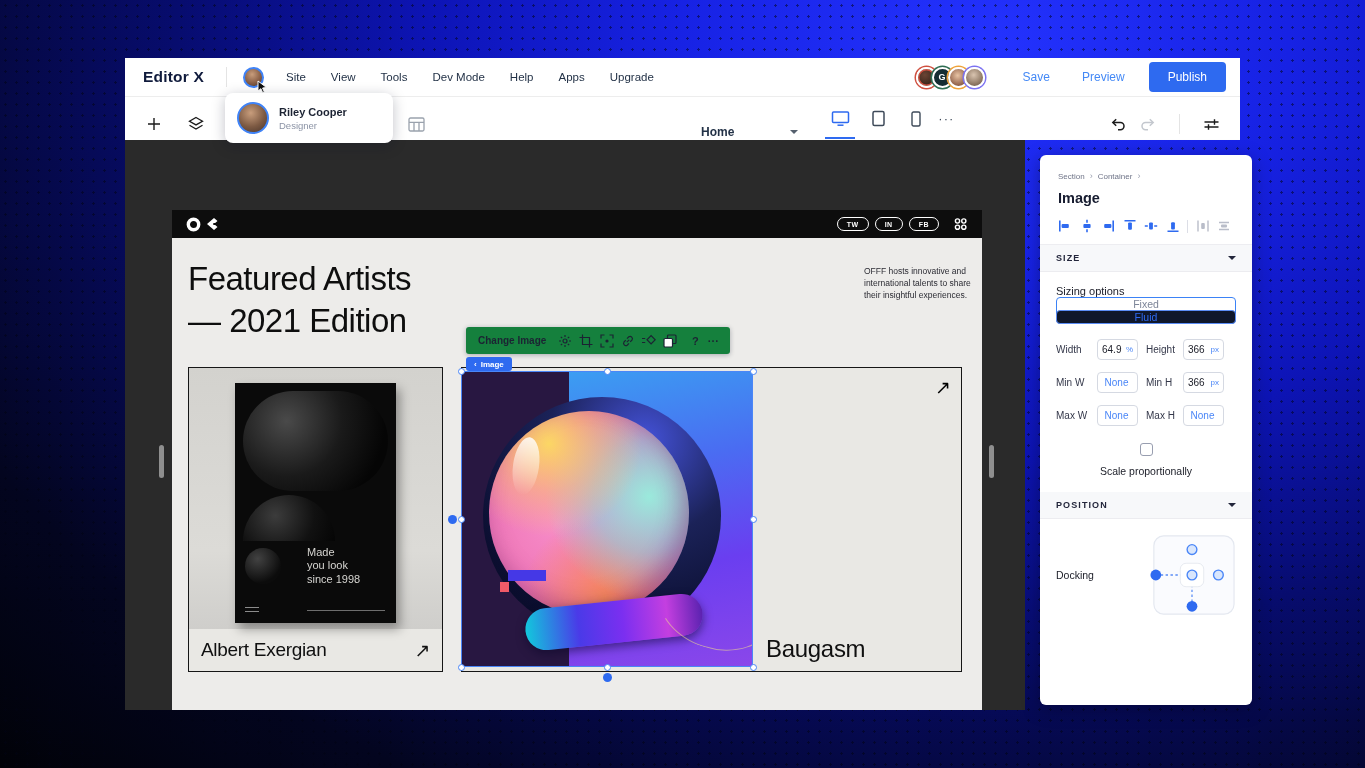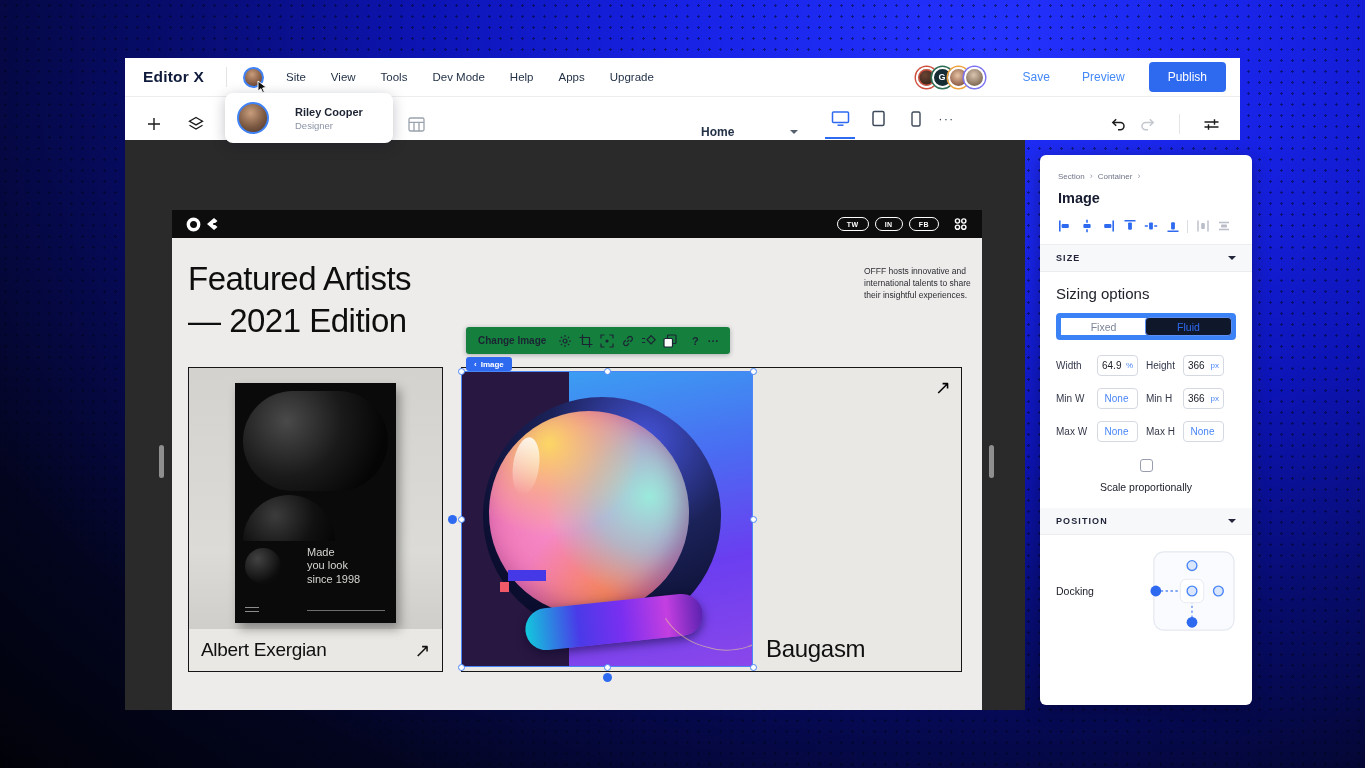--- a/index.html
+++ b/index.html
@@ -45,21 +45,21 @@
   .dev.active { color:#2e6af0; }
   .dev.active::after { content:""; position:absolute; left:1px; right:1px; bottom:0; height:2.5px; background:#2e6af0; }
   .dots3 { font-size:13px; color:#3e4a59; letter-spacing:1px; cursor:pointer; }
   .row2-right { margin-left:auto; display:flex; align-items:center; }
 
   
   .popover { left:225px; top:93px; width:168px; height:50px; background:#fff; border-radius:8px;
     box-shadow:0 3px 14px rgba(10,15,40,.25); display:flex; align-items:center; padding:0 12px; z-index:40; }
   .pop-av { width:32px; height:32px; border-radius:50%; border:2px solid #3f83f7;
     background:radial-gradient(circle at 42% 32%, #c89d7c, #7d5a43 55%, #46332a); flex:none; }
-  .pop-txt { margin-left:26px; }
+  .pop-txt { margin-left:10px; }
   .pop-name { font-size:11px; font-weight:bold; color:#1c2333; }
   .pop-role { font-size:9.5px; color:#8b93a5; margin-top:2px; }
 
   
   .workspace { left:125px; top:140px; width:900px; height:570px; background:#2a2a2a; overflow:hidden; }
   .page-handle { width:5px; height:33px; background:#8f8f8f; border-radius:3px; top:305px; }
   .site-page { left:47px; top:70px; width:810px; height:500px; background:#edecea; }
 
   .site-nav { height:28px; background:#0d0d0d; display:flex; align-items:center; padding:0 14px; }
   .offf-logo { display:flex; align-items:center; gap:4px; }
@@ -138,22 +138,22 @@
   .crumbs .sep { color:#9ba0b0; font-size:9px; }
   .panel-title { padding:9px 18px 0; font-size:14.5px; font-weight:bold; color:#171c30; }
   .align-row { display:flex; align-items:center; gap:7.5px; padding:13px 14px 11px 18px; border-bottom:1px solid #ededf1; }
   .al { width:14px; height:14px; color:#2e6af0; cursor:pointer; flex:none; }
   .al.gray { color:#b9bdc9; }
   .al-div { width:1px; height:13px; background:#dcdee6; flex:none; }
   .band { height:27px; background:#f7f8fa; border-bottom:1px solid #ececf0; display:flex; align-items:center;
     padding:0 16px; font-size:9px; font-weight:bold; letter-spacing:1.1px; color:#23263b; cursor:pointer; }
   .band .caret { margin-left:auto; border-top-color:#23263b; }
   .size-body { padding:13px 16px 0; }
-  .sizing-lbl { font-size:15px; color:#20222c; }
-  .seg { display:flex; margin-top:11px; border:5px solid #3b82f6; border-radius:4px; height:27px; }
+  .sizing-lbl { font-size:11px; color:#20222c; }
+  .seg { display:flex; border:1px solid #3b82f6; border-radius:4px; height:27px;flex-direction:column; }
   .seg-btn { flex:1; display:flex; align-items:center; justify-content:center; font-size:10.5px; color:#7d8598; cursor:pointer; }
   .seg-btn.sel { background:#0f172a; color:#2e6af0; border:1px solid #5b8df5; border-radius:4px; margin:-1px; }
   .fields { margin-top:15px; display:grid; grid-template-columns:37px 41px 37px 41px; column-gap:4px; row-gap:12px; align-items:center; }
   .flabel { font-size:10px; color:#34384a; }
   .fbox { height:21px; border:1px solid #d5d9e2; border-radius:4px; display:flex; align-items:center;
     padding:0 4px; gap:2px; background:#fff; cursor:text; }
   .fbox .fv { font-size:10px; color:#20222c; }
   .fbox .fu { font-size:8px; color:#4a86f7; margin-left:auto; }
   .fbox.placeholder .fv { margin-left:auto; color:#4a86f7; }
   .chk-row { display:flex; align-items:center; gap:9px; margin:17px 0 15px;flex-direction:column; }

